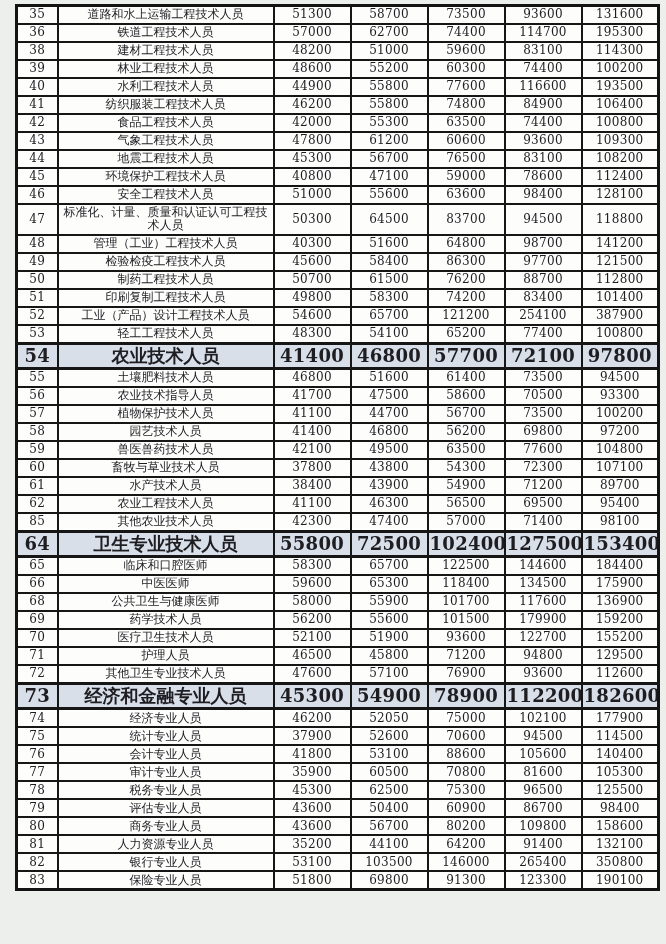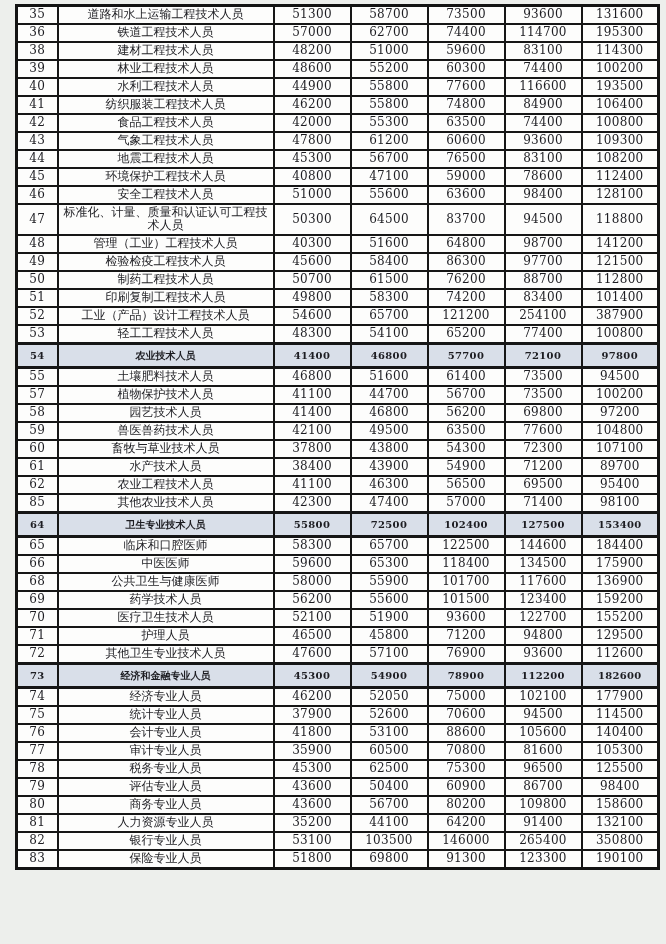--- a/index.html
+++ b/index.html
@@ -35,21 +35,21 @@
     padding: 1px 1px;
     overflow: hidden;
     white-space: normal;
   }
   col.c-idx  { width: 41px; }
   col.c-name { width: 216px; }
   col.c-val  { width: 77px; }
   tr.section td {
     background: #d9dfe9;
     font-weight: bold;
-    font-size: 10px;
+    font-size: 18px;
     height: 19px;
     border-top-width: 3px;
     border-bottom-width: 3px;
   }
   td.num { letter-spacing: 0.3px; }
 </style>
 </head>
 <body>
 
 <div class="page">
@@ -238,20 +238,29 @@
         <tr>
           <td class="num">55</td>
           <td>土壤肥料技术人员</td>
           <td class="num">46800</td>
           <td class="num">51600</td>
           <td class="num">61400</td>
           <td class="num">73500</td>
           <td class="num">94500</td>
         </tr>
         <tr>
+          <td class="num">56</td>
+          <td>农业技术指导人员</td>
+          <td class="num">41700</td>
+          <td class="num">47500</td>
+          <td class="num">58600</td>
+          <td class="num">70500</td>
+          <td class="num">93300</td>
+        </tr>
+        <tr>
           <td class="num">57</td>
           <td>植物保护技术人员</td>
           <td class="num">41100</td>
           <td class="num">44700</td>
           <td class="num">56700</td>
           <td class="num">73500</td>
           <td class="num">100200</td>
         </tr>
         <tr>
           <td class="num">58</td>
@@ -342,21 +351,21 @@
           <td class="num">101700</td>
           <td class="num">117600</td>
           <td class="num">136900</td>
         </tr>
         <tr>
           <td class="num">69</td>
           <td>药学技术人员</td>
           <td class="num">56200</td>
           <td class="num">55600</td>
           <td class="num">101500</td>
-          <td class="num">123400</td>
+          <td class="num">179900</td>
           <td class="num">159200</td>
         </tr>
         <tr>
           <td class="num">70</td>
           <td>医疗卫生技术人员</td>
           <td class="num">52100</td>
           <td class="num">51900</td>
           <td class="num">93600</td>
           <td class="num">122700</td>
           <td class="num">155200</td>

